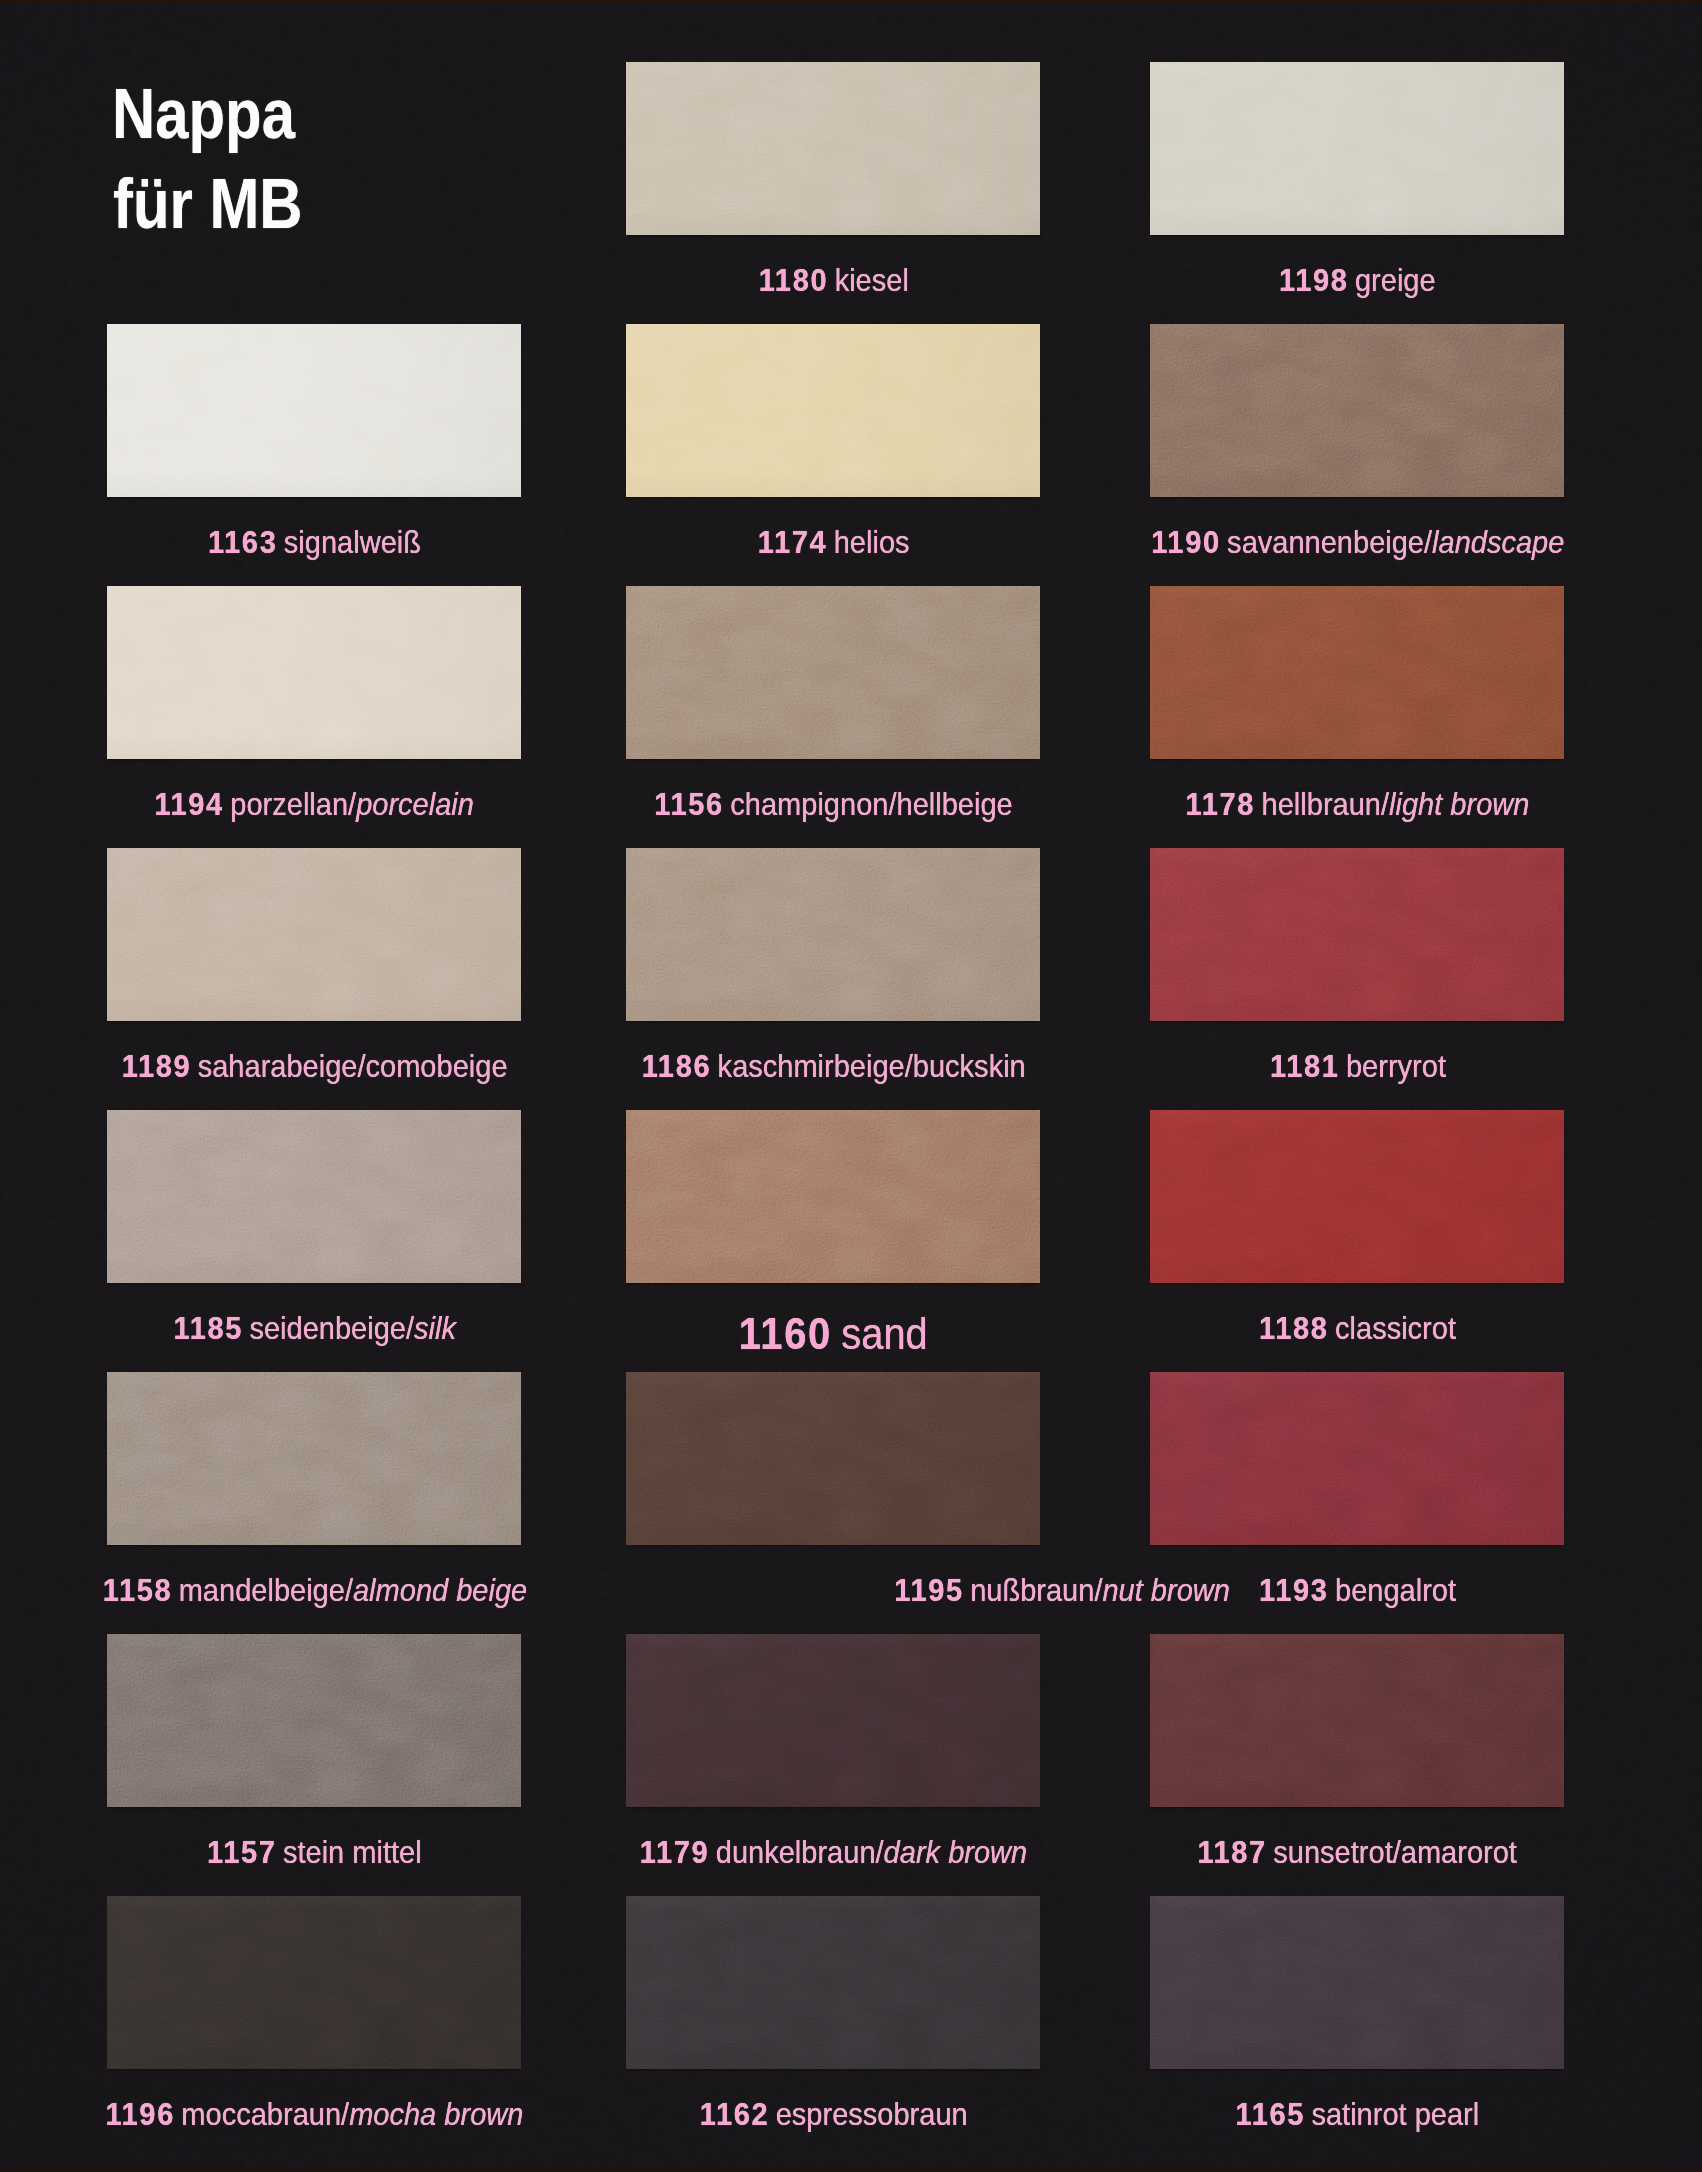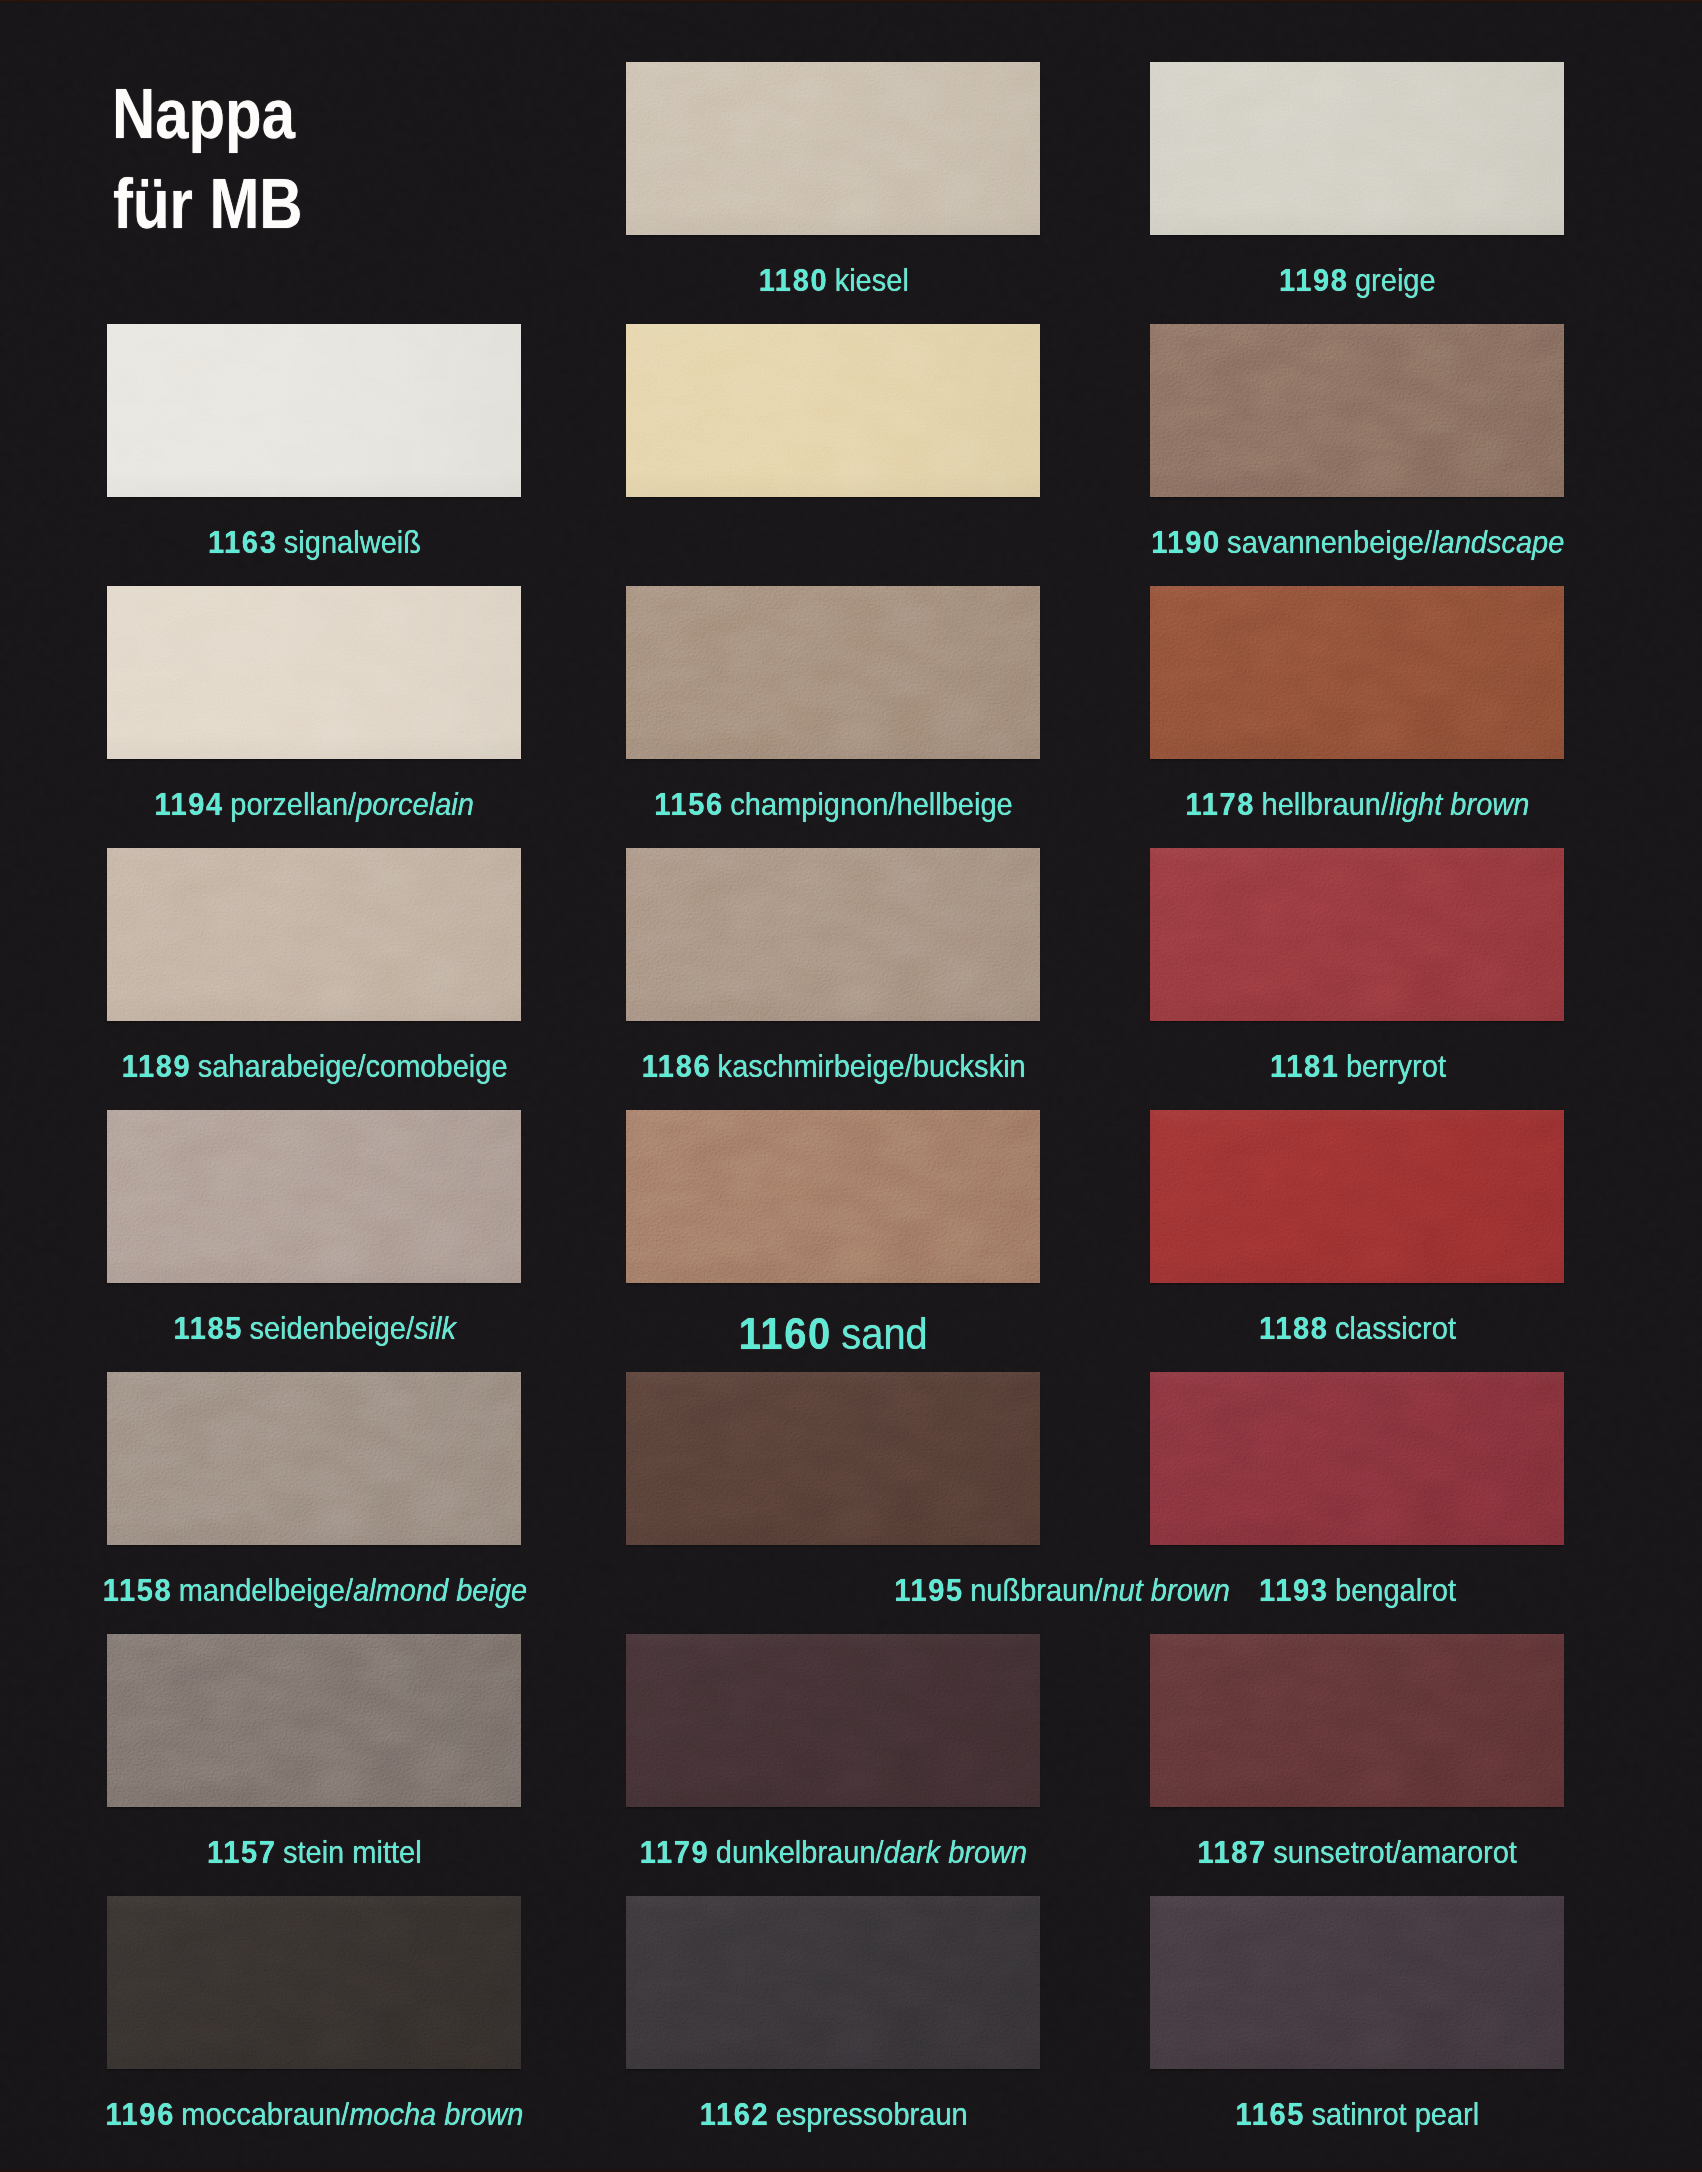--- a/index.html
+++ b/index.html
@@ -30,21 +30,21 @@
   .sw svg.tex.fine{opacity:.80;}
   .sw svg.tex.wave{opacity:.26;}
   .sw .shade{position:absolute;inset:0;
              background:
                linear-gradient(97deg,rgba(255,255,255,.010) 0%,rgba(0,0,0,0) 38%,
                                rgba(0,0,0,.012) 70%,rgba(0,0,0,.032) 100%),
                radial-gradient(140% 165% at 24% 10%,rgba(255,255,255,.014) 0%,
                                rgba(255,255,255,0) 64%),
                linear-gradient(180deg,rgba(255,255,255,.022) 0%,rgba(255,255,255,0) 9%,
                                rgba(0,0,0,0) 86%,rgba(0,0,0,.028) 100%);}
-  .lab{position:absolute;color:#5eead4;white-space:nowrap;
+  .lab{position:absolute;color:#f9a8d4;white-space:nowrap;
        text-shadow:0 0 0.8px rgba(250,248,246,.85);
        text-align:center;line-height:1;}
   .lab span{display:inline-block;transform-origin:50% 50%;}
   .lab .num{font-weight:bold;letter-spacing:1.8px;margin-right:-1.8px;}
   .lab .it{font-style:italic;}
 </style>
 </head>
 <body>
 
 <div id="page" style="background: rgb(24, 22, 25);">
@@ -134,20 +134,21 @@
       <div class="cell" style="left: 626px; top: 324px; width: 414px; height: 256px;">
         <div class="sw" style="left: 0px; top: 0px; width: 414px; height: 173px; background: rgb(231, 215, 175);">
           <svg class="tex wave" viewBox="0 0 602 252" width="414" height="173">
             <rect width="100%" height="100%" filter="url(#leatherWaves)"></rect>
           </svg>
           <svg class="tex fine" viewBox="0 0 602 252" width="414" height="173">
             <rect width="100%" height="100%" filter="url(#leatherGrain)"></rect>
           </svg>
           <div class="shade"></div>
         </div>
+        <div class="lab" style="left: -206px; top: 202px; width: 827px; font-size: 32px;"><span class="inner" style="transform: scaleX(0.907);"><span class="num">1174</span><span class="sp">&nbsp;</span><span class="nm">helios</span></span></div>
       </div>
       <div class="cell" style="left: 1150px; top: 324px; width: 414px; height: 256px;">
         <div class="sw" style="left: 0px; top: 0px; width: 414px; height: 173px; background: rgb(144, 116, 101);">
           <svg class="tex wave" viewBox="0 0 602 252" width="414" height="173">
             <rect width="100%" height="100%" filter="url(#leatherWaves)"></rect>
           </svg>
           <svg class="tex fine" viewBox="0 0 602 252" width="414" height="173">
             <rect width="100%" height="100%" filter="url(#leatherGrain)"></rect>
           </svg>
           <div class="shade"></div>

